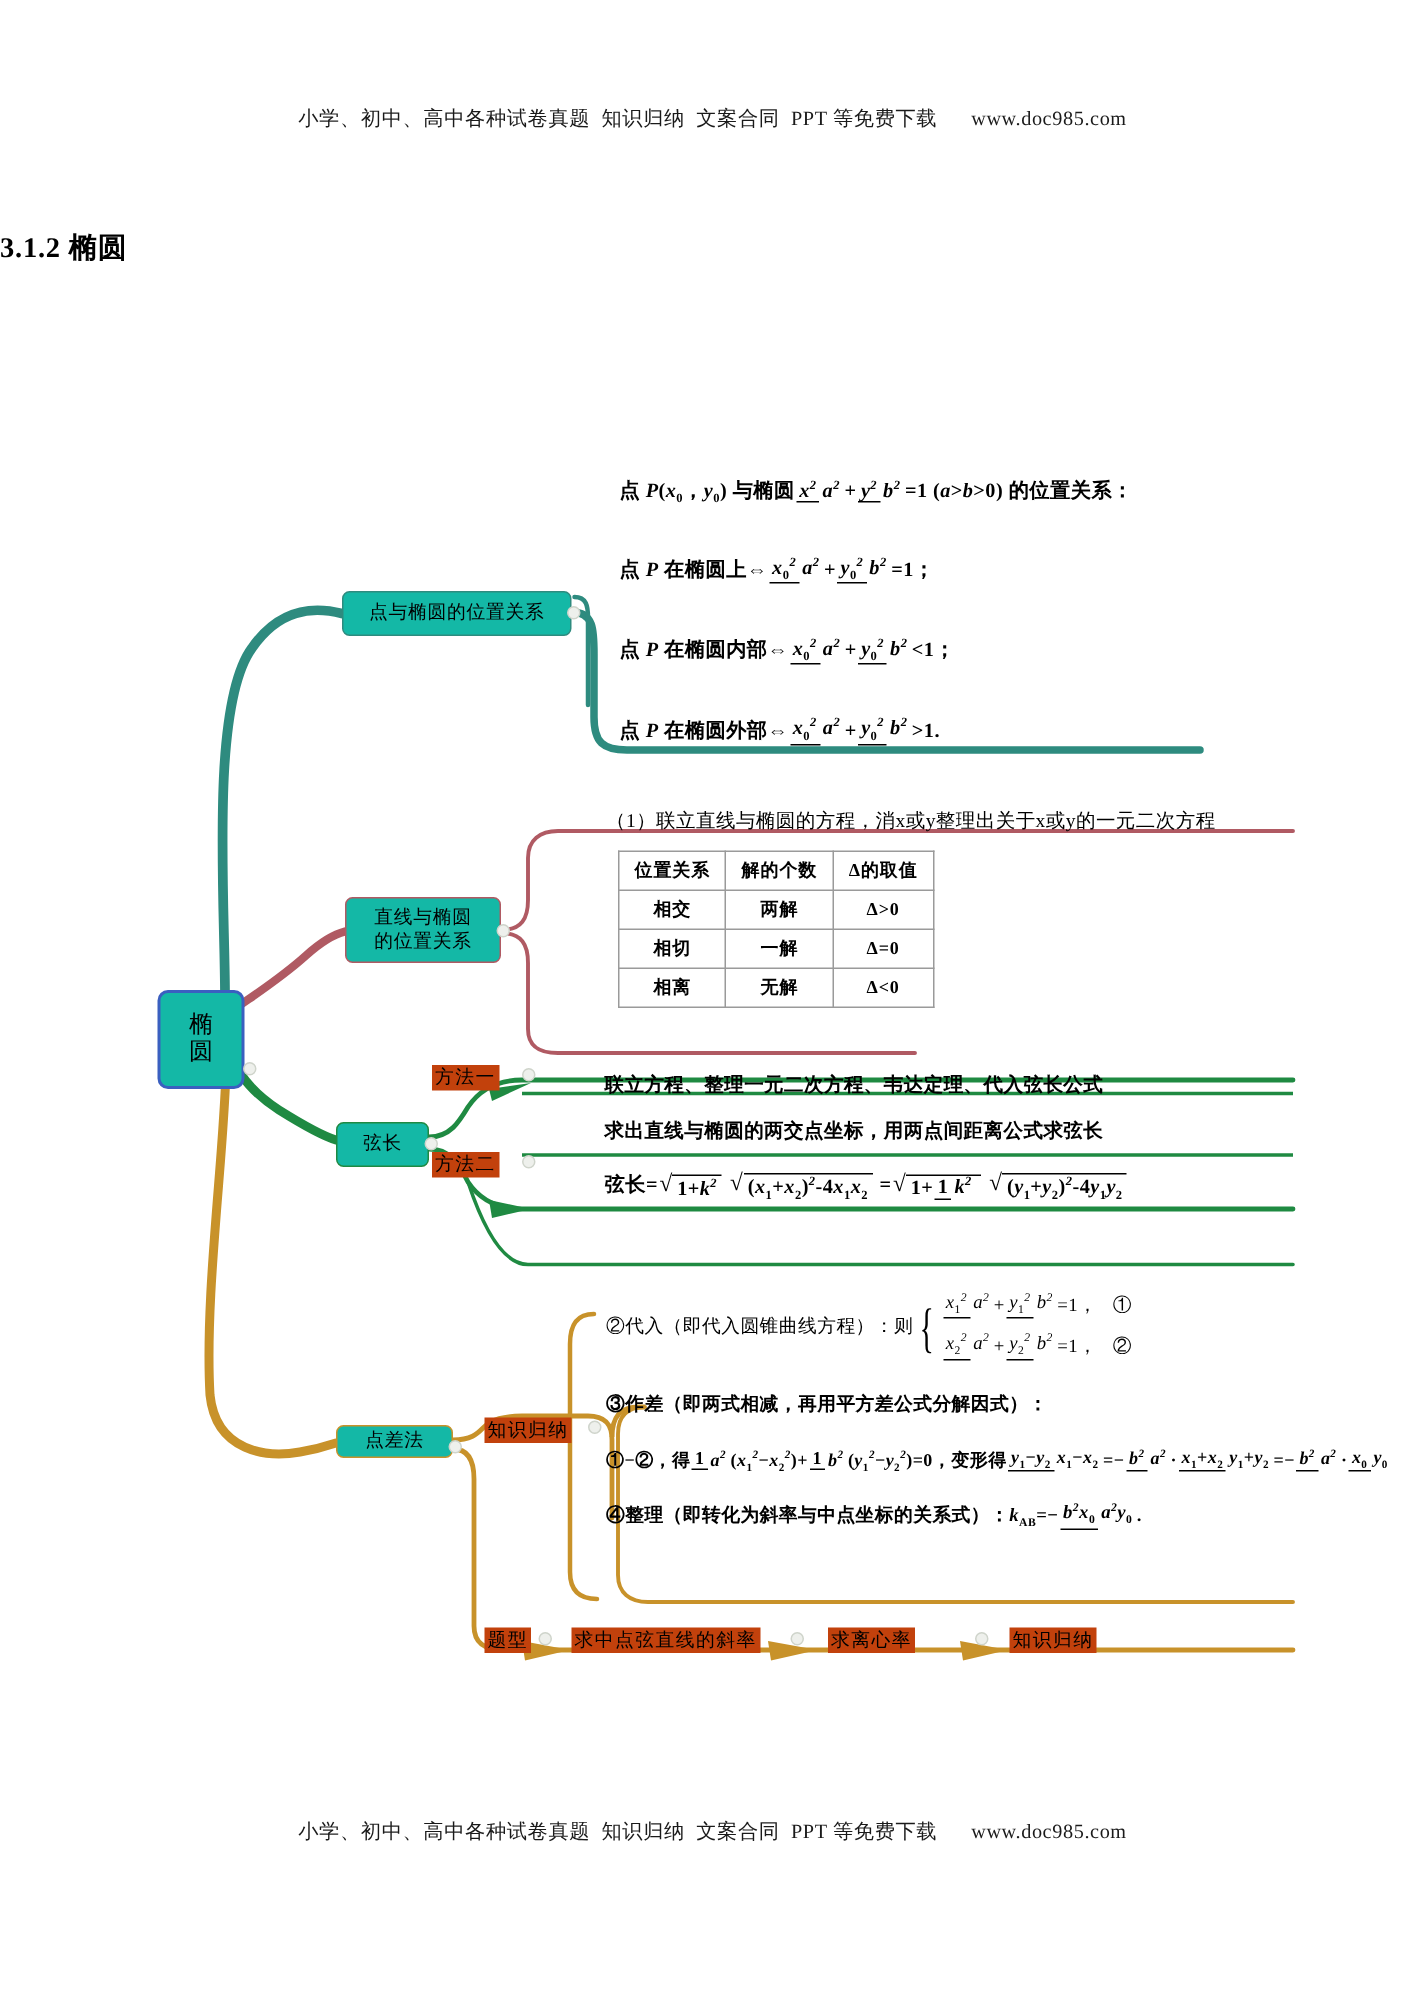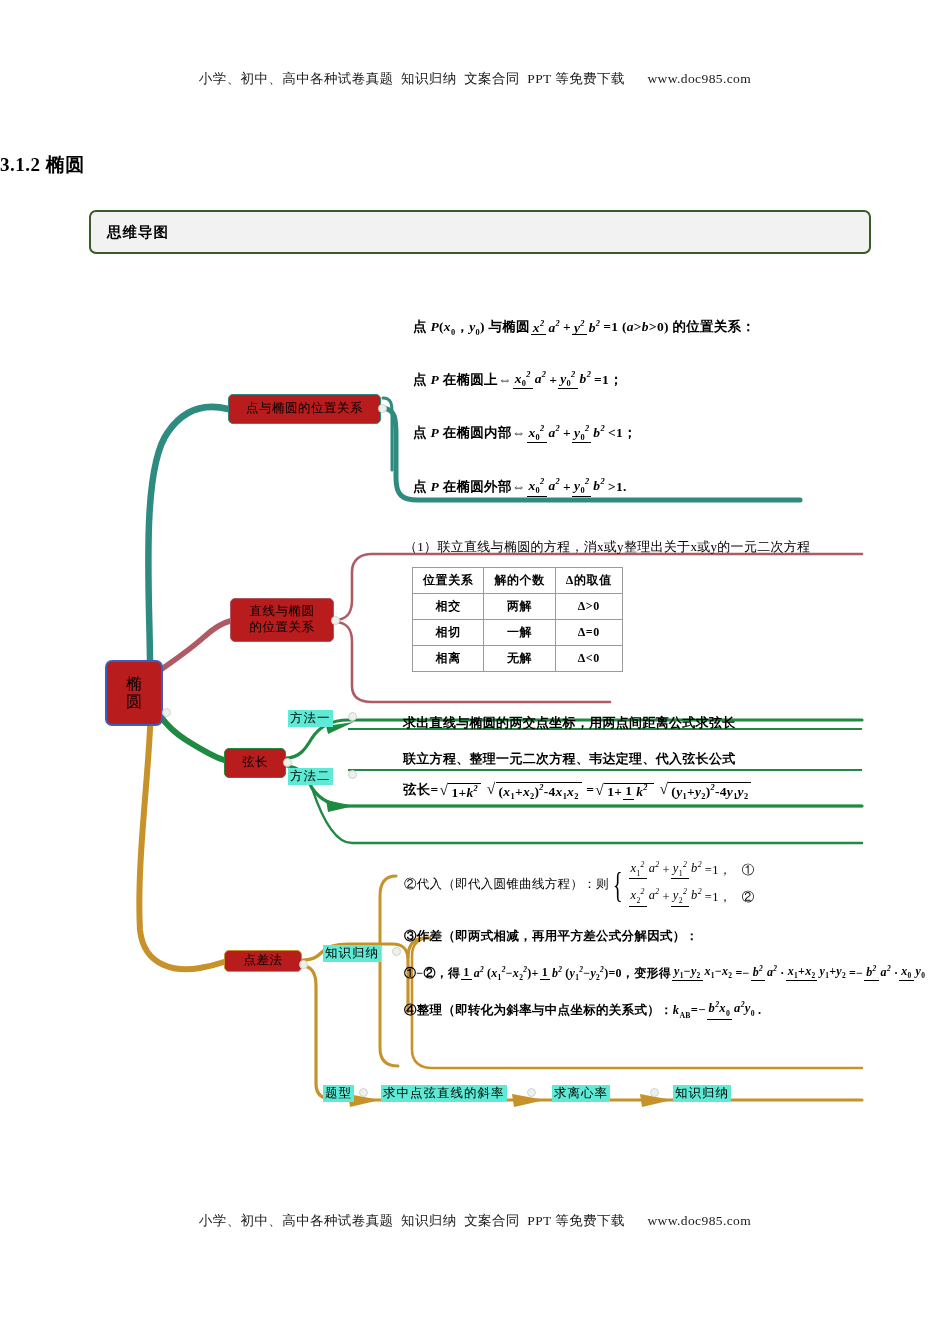--- a/index.html
+++ b/index.html
@@ -51,21 +51,21 @@
     letter-spacing: 1px;
   }
 
   
   .map { position: absolute; left: 0; top: 0; width: 950px; height: 1344px; }
   .map svg { position: absolute; left: 0; top: 0; }
 
   
   .node {
     position: absolute;
-    background: #b91c1c;
+    background: #14b8a6;
     border-radius: 5px;
     display: flex; align-items: center; justify-content: center;
     text-align: right;
     font-size: 12.5px;
     line-height: 1.25;
     letter-spacing: .5px;
     white-space: pre-line;
     z-index: 5;
   }
   .node-root {
@@ -81,21 +81,21 @@
   .node-c { left: 224px; top: 748px; width: 62px; height: 30px; border: 1.5px solid #1f8a42; }
   .node-d { left: 224px; top: 950px; width: 78px; height: 22px; border: 1.5px solid #c8922a; }
 
   
   .sublabel {
     position: absolute;
     font-size: 12.5px;
     letter-spacing: 1px;
     z-index: 6;
     white-space: nowrap;
-    background: #5eead4;
+    background: #c2410c;
     padding: 0 2px;
   }
   .sl-m1 { left: 288px; top: 710px; }
   .sl-m2 { left: 288px; top: 768px; }
   .sl-reason { left: 323px; top: 945px; }
   .sl-tixing { left: 323px; top: 1085px; }
   .sl-t1 { left: 381px; top: 1085px; }
   .sl-t2 { left: 552px; top: 1085px; }
   .sl-t3 { left: 673px; top: 1085px; }
 
@@ -177,23 +177,20 @@
 </style>
 </head>
 <body>
 
 <div class="page">
 
   <div class="runhead top">小学、初中、高中各种试卷真题  知识归纳  文案合同  PPT 等免费下载      www.doc985.com</div>
 
   <div class="doc-title">3.1.2 椭圆</div>
 
-  <div class="banner">
-    <div class="banner-label">思维导图</div>
-  </div>
 
   <div class="map">
 
     <svg width="950" height="1344">
 
       <path d="M150,664 C150,600 140,470 168,432 C186,406 208,404 228,409" stroke="#2e8b7f" stroke-width="6.5" fill="none" stroke-linecap="round"></path>
 
       <path d="M381,408 C396,408 396,420 396,436 L396,478
                C396,495 402,500 418,500 L800,500" stroke="#2e8b7f" stroke-width="5" fill="none" stroke-linecap="round"></path>
       <path d="M383,398 C391,398 392,404 392,412 L392,470" stroke="#2e8b7f" stroke-width="3" fill="none" stroke-linecap="round"></path>
@@ -334,22 +331,22 @@
           <tr>
             <td>相离</td>
             <td>无解</td>
             <td>Δ&lt;0</td>
           </tr>
         </tbody>
       </table>
     </div>
 
     <div class="content blockC">
+      <div class="mline l2" style="font-size:13px;">联立方程、整理一元二次方程、韦达定理、代入弦长公式</div>
       <div class="mline l1" style="font-size:13px;">求出直线与椭圆的两交点坐标，用两点间距离公式求弦长</div>
-      <div class="mline l2" style="font-size:13px;">联立方程、整理一元二次方程、韦达定理、代入弦长公式</div>
 
       <div class="mline" style="font-size:13.5px;">
         弦长=<span class="sqrt">
             <span class="radical">√</span>
             <span class="rad-body">1+<span class="it">k</span><sup class="s">2</sup></span>
           </span>
         <span class="sqrt">
             <span class="radical">√</span>
             <span class="rad-body">(<span class="it">x</span><sub class="s">1</sub>+<span class="it">x</span><sub class="s">2</sub>)<sup class="s">2</sup>-4<span class="it">x</span><sub class="s">1</sub><span class="it">x</span><sub class="s">2</sub></span>
           </span>

